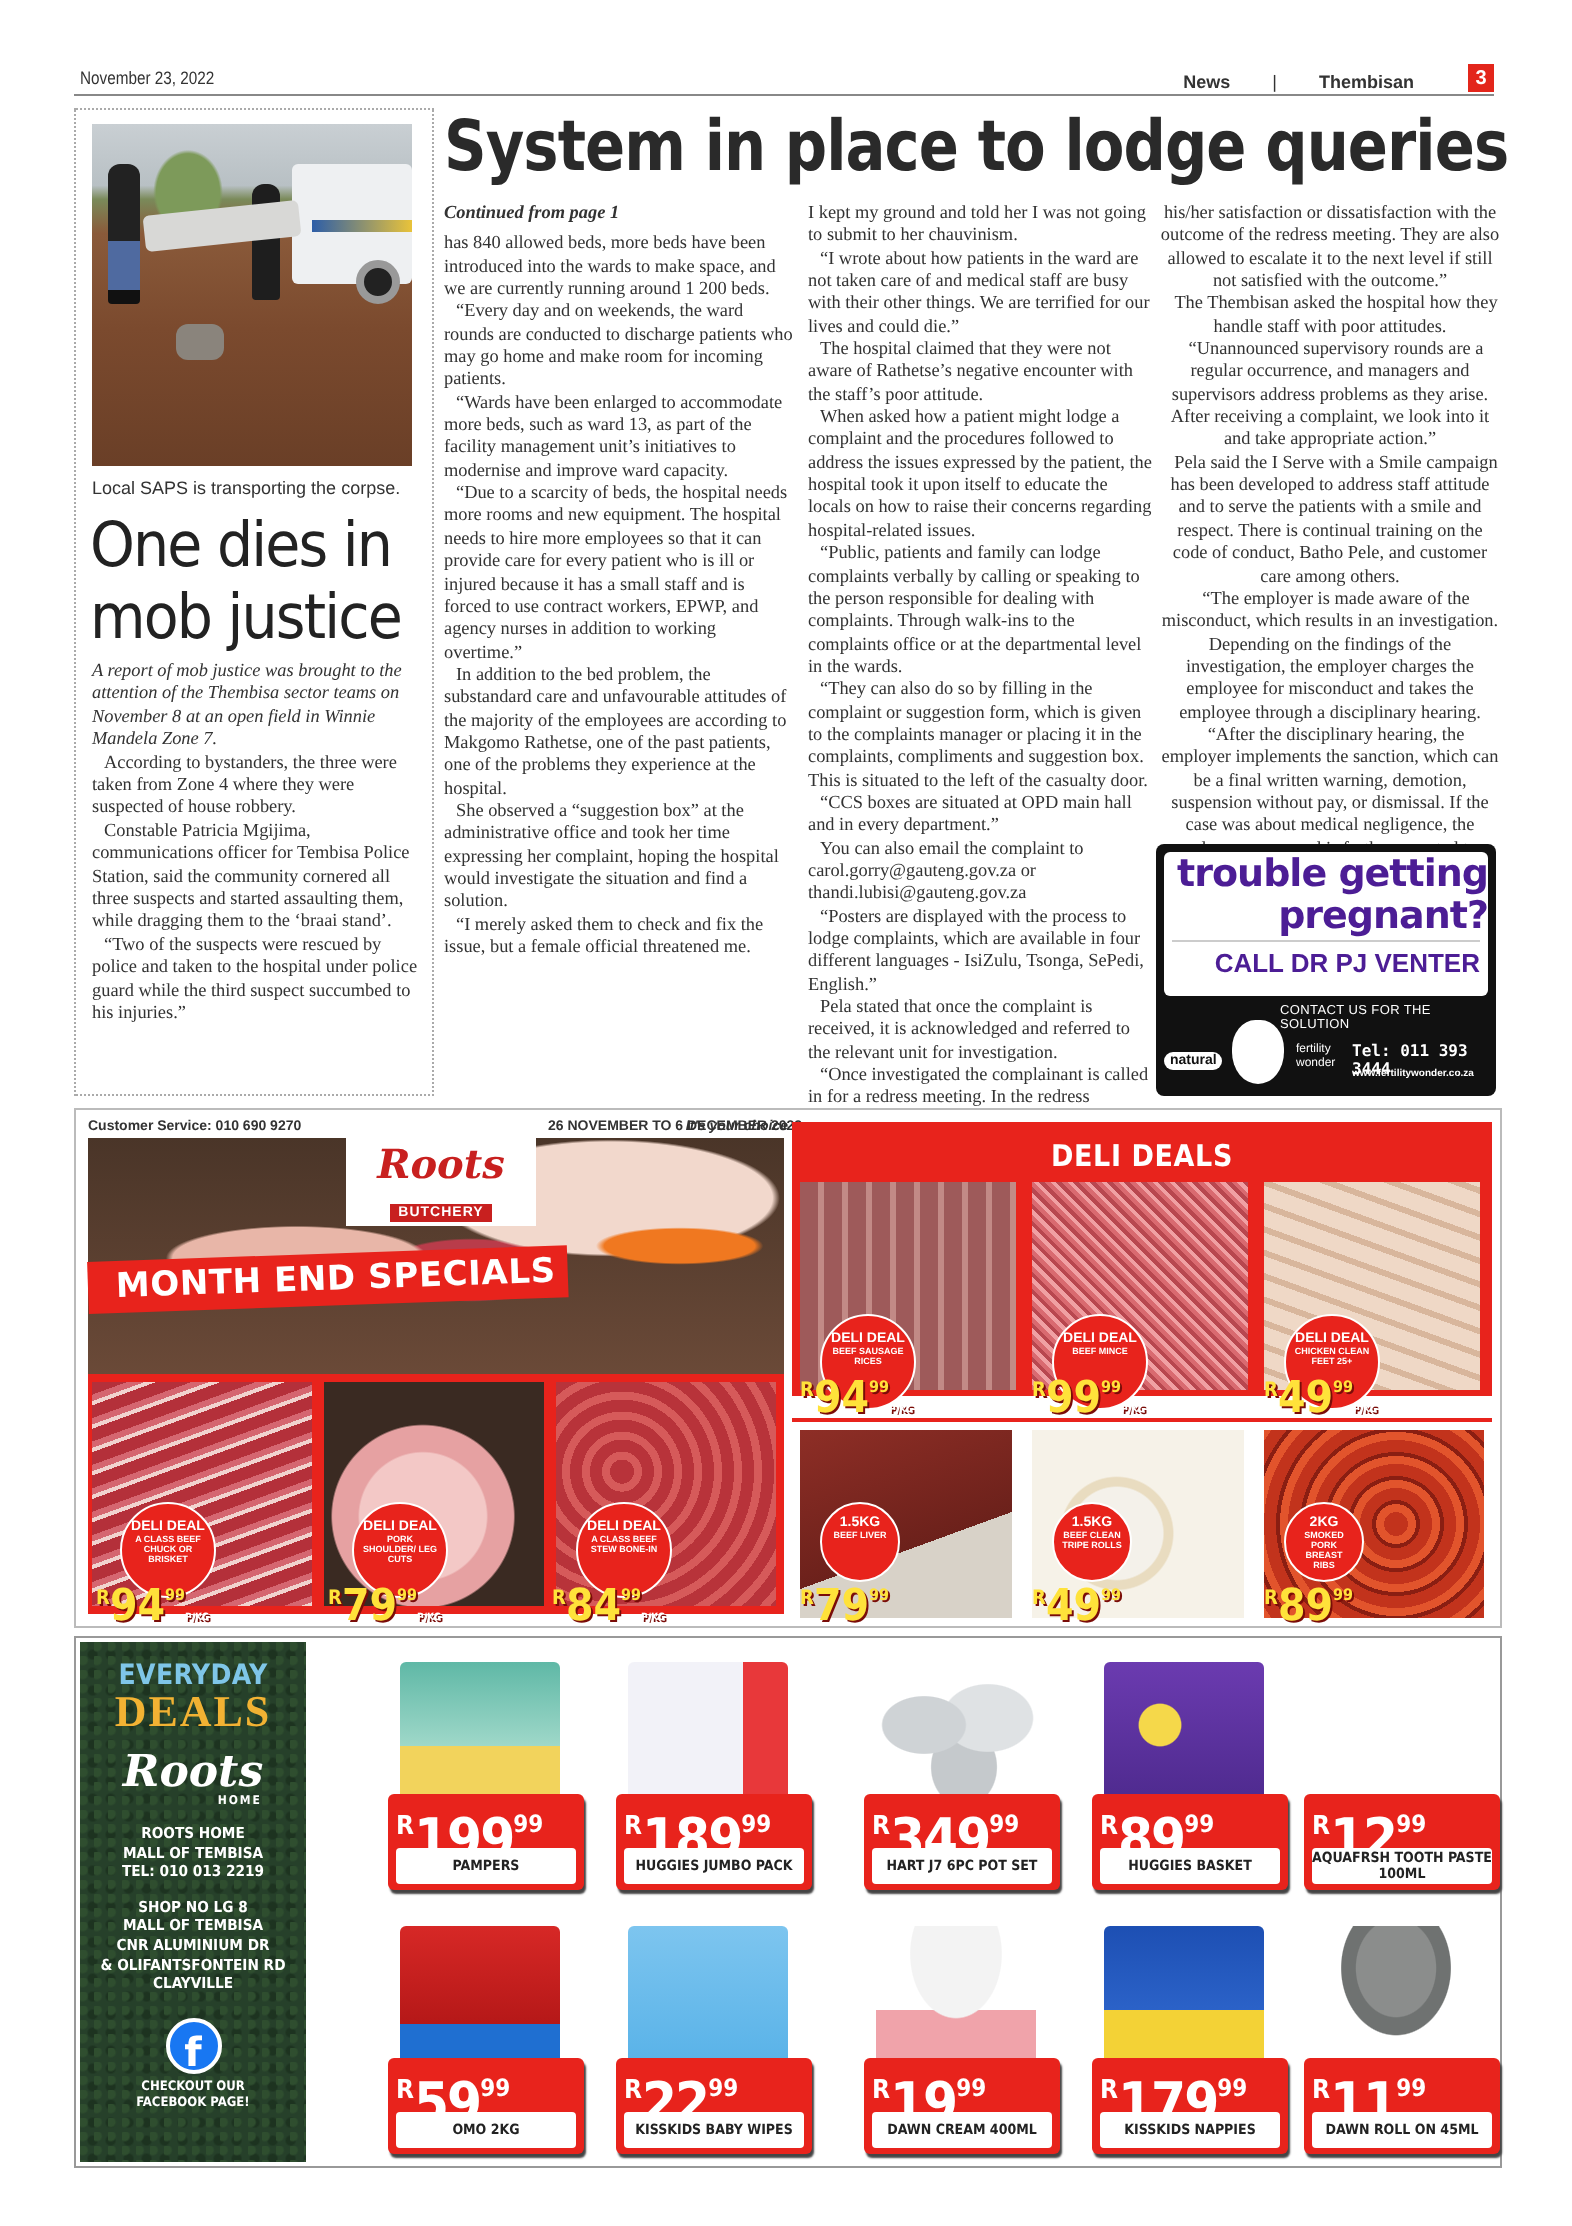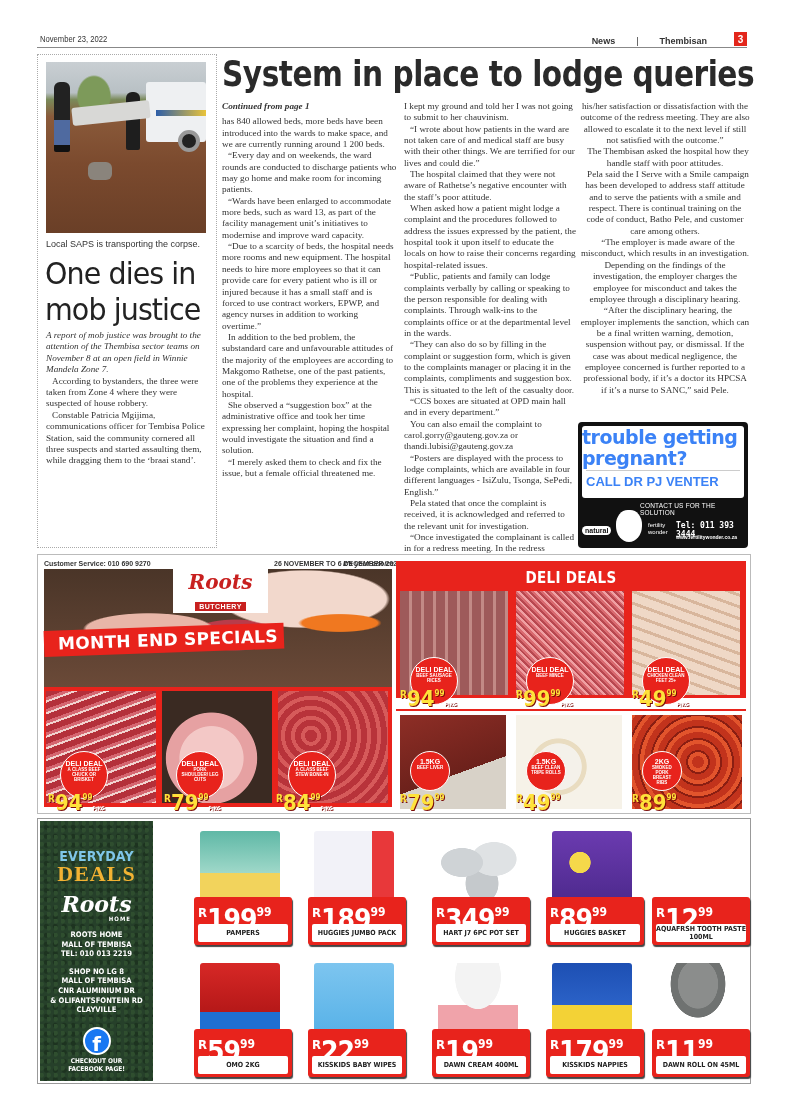--- a/index.html
+++ b/index.html
@@ -38,21 +38,21 @@
   .col { position: absolute; top: 101px; font: 9.2px/11.35px "Liberation Serif", serif; color: #333; text-align: left; }
   .col p { text-indent: 6px; }
   .col p.noindent { text-indent: 0; }
   .col .cont { font-weight: bold; font-style: italic; margin-bottom: 4px; text-indent: 0; }
   .col1 { left: 222px; width: 176px; }
   .col2 { left: 404px; width: 172px; }
   .col3 { left: 580px; width: 170px; text-align: center; }
 
   
   .ad-fert { position: absolute; left: 578px; top: 422px; width: 170px; height: 126px; background: #111; border-radius: 4px; padding: 4px; }
-  .ad-fert .white { background: #fff; border-radius: 3px; height: 72px; text-align: left; font-family: "DejaVu Sans", sans-serif; font-weight: bold; color: #3b82f6; }
+  .ad-fert .white { background: #fff; border-radius: 3px; height: 72px; text-align: right; font-family: "DejaVu Sans", sans-serif; font-weight: bold; color: #4c1d95; }
   .ad-fert .l1 { font-size: 19px; line-height: 22px; letter-spacing: -0.5px; }
   .ad-fert .l2 { font-size: 19px; line-height: 20px; letter-spacing: -0.5px; }
   .ad-fert .l3 { font-size: 13px; line-height: 22px; border-top: 1px solid #ccc; margin: 2px 4px 0; font-family: "Liberation Sans", sans-serif; }
   .ad-fert .contact { position: absolute; left: 62px; top: 80px; font: 6.5px "Liberation Sans", sans-serif; color: #fff; letter-spacing: 0.2px; }
   .ad-fert .natural { position: absolute; left: 4px; top: 104px; font: bold 7px "Liberation Sans", sans-serif; color: #111; background: #fff; border-radius: 5px; padding: 1px 3px; }
   .ad-fert .apple { position: absolute; left: 38px; top: 88px; width: 26px; height: 32px; background: #fff; border-radius: 45% 45% 50% 50%; }
   .ad-fert .fw { position: absolute; left: 70px; top: 100px; font: 6px "Liberation Sans", sans-serif; color: #fff; line-height: 7px; }
   .ad-fert .tel { position: absolute; left: 98px; top: 99px; font: bold 8px "DejaVu Sans Mono", monospace; color: #fff; }
   .ad-fert .web { position: absolute; left: 98px; top: 112px; font: bold 5px "Liberation Sans", sans-serif; color: #fff; }
 
@@ -91,21 +91,21 @@
   .price-y .cents { font-size: 8px; vertical-align: 10px; }
   .price-y .unit { font-size: 5px; color: #fff; }
   .deli-box { position: absolute; left: 358px; top: 6px; width: 350px; height: 137px; background: #e8231c; }
   .deli-title { position: absolute; left: 0; top: 8px; width: 100%; text-align: center; color: #fff; font: bold 15px "DejaVu Sans Condensed", "DejaVu Sans", sans-serif; letter-spacing: 0.3px; }
   .deli-rule { position: absolute; left: 358px; top: 154px; width: 350px; height: 2px; background: #e8231c; }
 
   
   .home { position: absolute; left: 37px; top: 818px; width: 714px; height: 266px; border: 1px solid #999; background: #fff; }
   .home .side { position: absolute; left: 2px; top: 2px; width: 113px; height: 260px;
     background: radial-gradient(circle at 20% 30%, #2f4e2f 0 2px, transparent 3px) 0 0/7px 7px, radial-gradient(circle at 70% 70%, #1d3320 0 2px, transparent 3px) 0 0/9px 9px, #26402a; color: #fff; text-align: center; font-family: "DejaVu Sans Condensed", "DejaVu Sans", sans-serif; font-weight: bold; }
-  .home .ev { margin-top: 28px; font-size: 14px; color: #7fc6e8; letter-spacing: 0.2px; line-height: 14px; }
+  .home .ev { margin-top: 10px; font-size: 14px; color: #7fc6e8; letter-spacing: 0.2px; line-height: 14px; }
   .home .dl { font-size: 22px; color: #f2b233; line-height: 22px; letter-spacing: 1px; font-family: Liberation Serif, serif; }
   .home .roots { font: italic bold 22px "DejaVu Serif", serif; color: #fff; margin-top: 8px; line-height: 22px; }
   .home .hm { font-size: 6px; text-align: right; padding-right: 22px; letter-spacing: 1px; }
   .home .info { font-size: 7.6px; line-height: 9.6px; margin-top: 8px; }
   .home .info2 { font-size: 7.6px; line-height: 9.6px; margin-top: 8px; }
   .home .fb { width: 28px; height: 28px; border-radius: 50%; background: #1877f2; margin: 12px auto 2px; color: #fff; font: bold 20px/30px "DejaVu Sans", sans-serif; border: 2px solid #fff; }
   .home .fbtext { font-size: 6.5px; line-height: 8px; }
 
   .prod { position: absolute; width: 100px; height: 128px; }
   .prod .img { position: absolute; left: 8px; top: 8px; width: 80px; height: 70px; border-radius: 3px; }
@@ -148,20 +148,21 @@
     <div class="cop2"></div>
     <div class="body-bag"></div>
     <div class="rock"></div>
   </div>
   <div class="caption">Local SAPS is transporting the corpse.</div>
   <div class="side-headline">One dies in mob justice</div>
   <div class="side-body">
     <p>A report of mob justice was brought to the attention of the Thembisa sector teams on November 8 at an open field in Winnie Mandela Zone 7.</p>
     <p>According to bystanders, the three were taken from Zone 4 where they were suspected of house robbery.</p>
     <p>Constable Patricia Mgijima, communications officer for Tembisa Police Station, said the community cornered all three suspects and started assaulting them, while dragging them to the ‘braai stand’.</p>
+    <p>“Two of the suspects were rescued by police and taken to the hospital under police guard while the third suspect succumbed to his injuries.”</p>
   </div>
 </div>
 
 <h1 class="headline">System in place to lodge queries</h1>
 
 <div class="col col1">
   <p class="cont">Continued from page 1</p>
   <p class="noindent">has 840 allowed beds, more beds have been introduced into the wards to make space, and we are currently running around 1 200 beds.</p>
   <p>“Every day and on weekends, the ward rounds are conducted to discharge patients who may go home and make room for incoming patients.</p>
   <p>“Wards have been enlarged to accommodate more beds, such as ward 13, as part of the facility management unit’s initiatives to modernise and improve ward capacity.</p>
@@ -182,20 +183,21 @@
   <p>You can also email the complaint to carol.gorry@gauteng.gov.za or thandi.lubisi@gauteng.gov.za</p>
   <p>“Posters are displayed with the process to lodge complaints, which are available in four different languages - IsiZulu, Tsonga, SePedi, English.”</p>
   <p>Pela stated that once the complaint is received, it is acknowledged and referred to the relevant unit for investigation.</p>
   <p>“Once investigated the complainant is called in for a redress meeting. In the redress meeting issues raised in the complaint and the outcome of the investigations are discussed.</p>
   <p>“The complainant is allowed to indicate</p>
 </div>
 
 <div class="col col3">
   <p class="noindent">his/her satisfaction or dissatisfaction with the outcome of the redress meeting. They are also allowed to escalate it to the next level if still not satisfied with the outcome.”</p>
   <p>The Thembisan asked the hospital how they handle staff with poor attitudes.</p>
+  <p>“Unannounced supervisory rounds are a regular occurrence, and managers and supervisors address problems as they arise. After receiving a complaint, we look into it and take appropriate action.”</p>
   <p>Pela said the I Serve with a Smile campaign has been developed to address staff attitude and to serve the patients with a smile and respect. There is continual training on the code of conduct, Batho Pele, and customer care among others.</p>
   <p>“The employer is made aware of the misconduct, which results in an investigation. Depending on the findings of the investigation, the employer charges the employee for misconduct and takes the employee through a disciplinary hearing.</p>
   <p>“After the disciplinary hearing, the employer implements the sanction, which can be a final written warning, demotion, suspension without pay, or dismissal. If the case was about medical negligence, the employee concerned is further reported to a professional body, if it’s a doctor its HPCSA if it’s a nurse to SANC,” said Pele.</p>
 </div>
 
 <div class="ad-fert">
   <div class="white">
     <div class="l1">trouble getting</div>
     <div class="l2">pregnant?</div>
     <div class="l3">CALL DR PJ VENTER</div>

